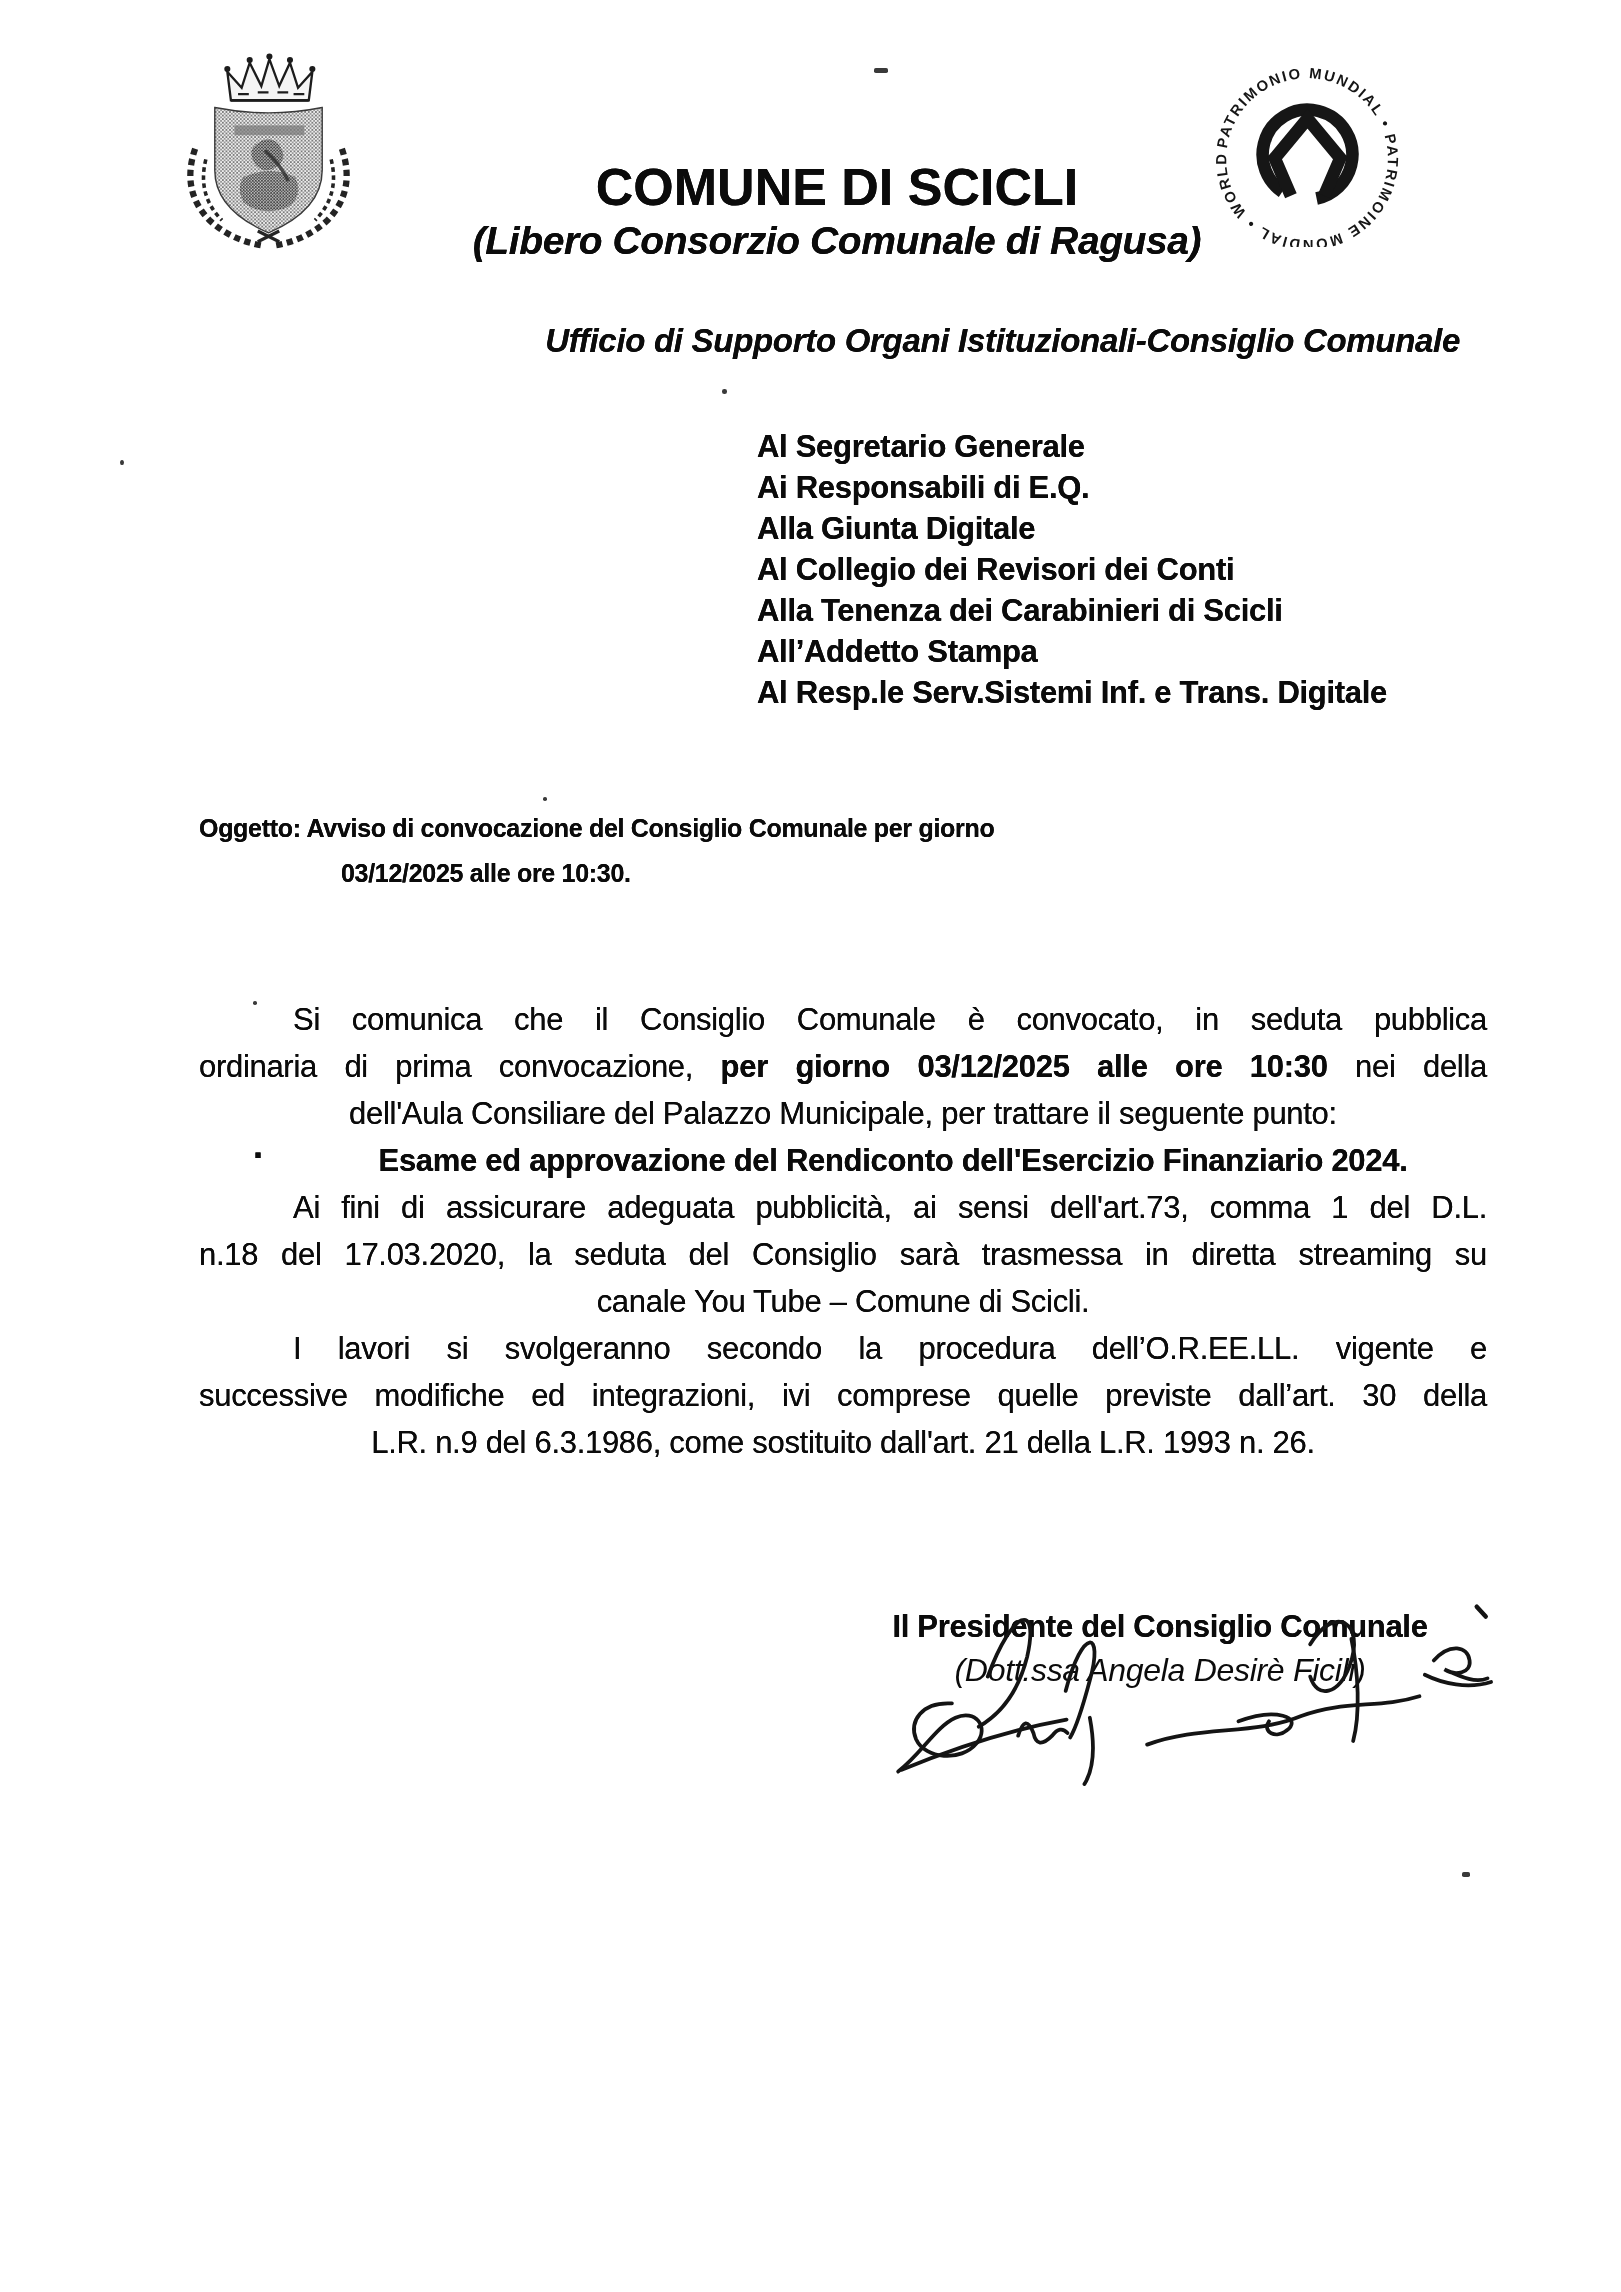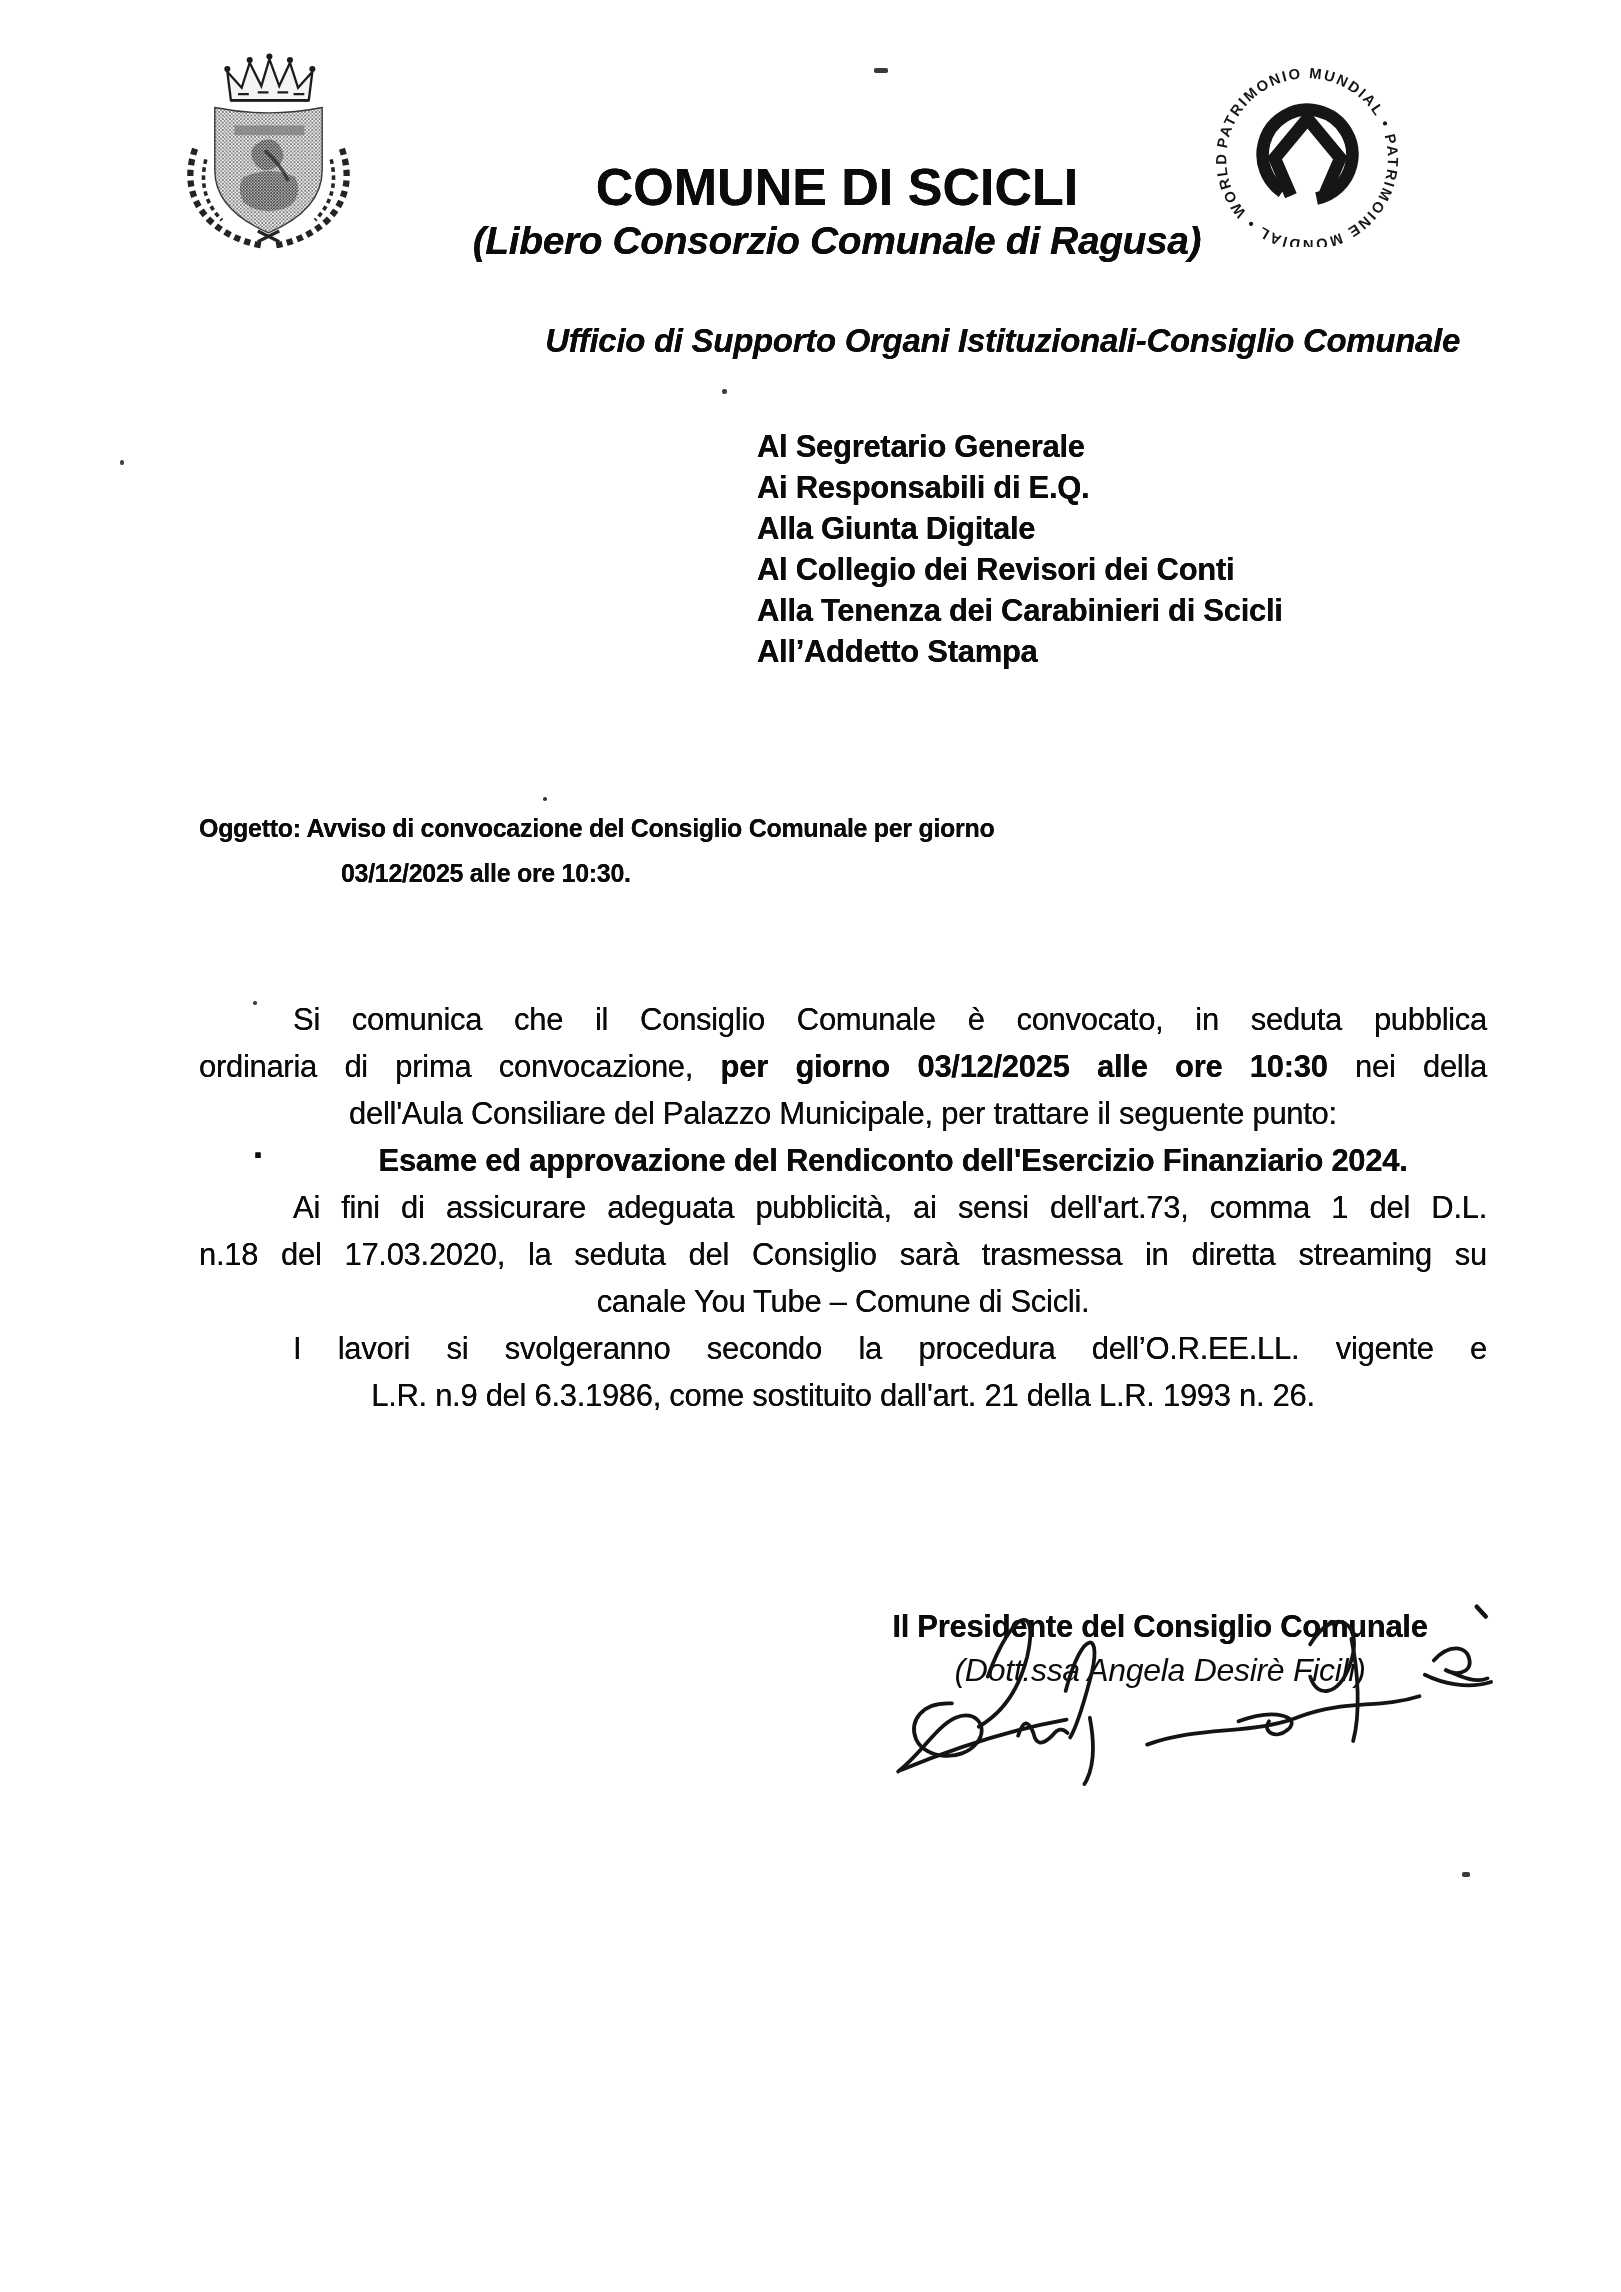--- a/index.html
+++ b/index.html
@@ -130,20 +130,21 @@
 
   <div class="abs office-line">Ufficio di Supporto Organi Istituzionali-Consiglio Comunale</div>
 
   <div class="abs recipients">
       <div class="recipient-line">Al Segretario Generale</div>
       <div class="recipient-line">Ai Responsabili di E.Q.</div>
       <div class="recipient-line">Alla Giunta Digitale</div>
       <div class="recipient-line">Al Collegio dei Revisori dei Conti</div>
       <div class="recipient-line">Alla Tenenza dei Carabinieri di Scicli</div>
       <div class="recipient-line">All’Addetto Stampa</div>
+      <div class="recipient-line">Al Resp.le Serv.Sistemi Inf. e Trans. Digitale</div>
     </div>
 
   <div class="abs subject">
     <div class="subject-line1">Oggetto: Avviso di convocazione del Consiglio Comunale per giorno</div>
     <div class="subject-line2">03/12/2025 alle ore 10:30.</div>
   </div>
 
   <div class="abs body-block">
       <div class="para">
         <div class="line just indent"><span>Si comunica che il Consiglio Comunale è convocato, in seduta pubblica</span></div>
@@ -154,20 +155,21 @@
         <span class="bullet-dot">·</span>
         <div class="line"><span class="b">Esame ed approvazione del Rendiconto dell'Esercizio Finanziario 2024.</span></div>
       </div>
       <div class="para">
         <div class="line just indent"><span>Ai fini di assicurare adeguata pubblicità, ai sensi dell'art.73, comma 1 del D.L.</span></div>
         <div class="line just"><span>n.18 del 17.03.2020, la seduta del Consiglio sarà trasmessa in diretta streaming su</span></div>
         <div class="line"><span>canale You Tube – Comune di Scicli.</span></div>
       </div>
       <div class="para">
         <div class="line just indent"><span>I lavori si svolgeranno secondo la procedura dell’O.R.EE.LL. vigente e</span></div>
+        <div class="line just"><span>successive  modifiche ed integrazioni, ivi comprese quelle previste dall’art. 30 della</span></div>
         <div class="line"><span>L.R. n.9 del  6.3.1986, come sostituito dall'art. 21 della L.R. 1993 n. 26.</span></div>
       </div>
     </div>
 
   <div class="abs signature">
     <div class="sig-role">Il Presidente del Consiglio Comunale</div>
     <div class="sig-name">(Dott.ssa Angela Desirè Ficili)</div>
   </div>
 
   <svg class="abs sig-svg" width="636" height="206" viewBox="0 0 710 230">

